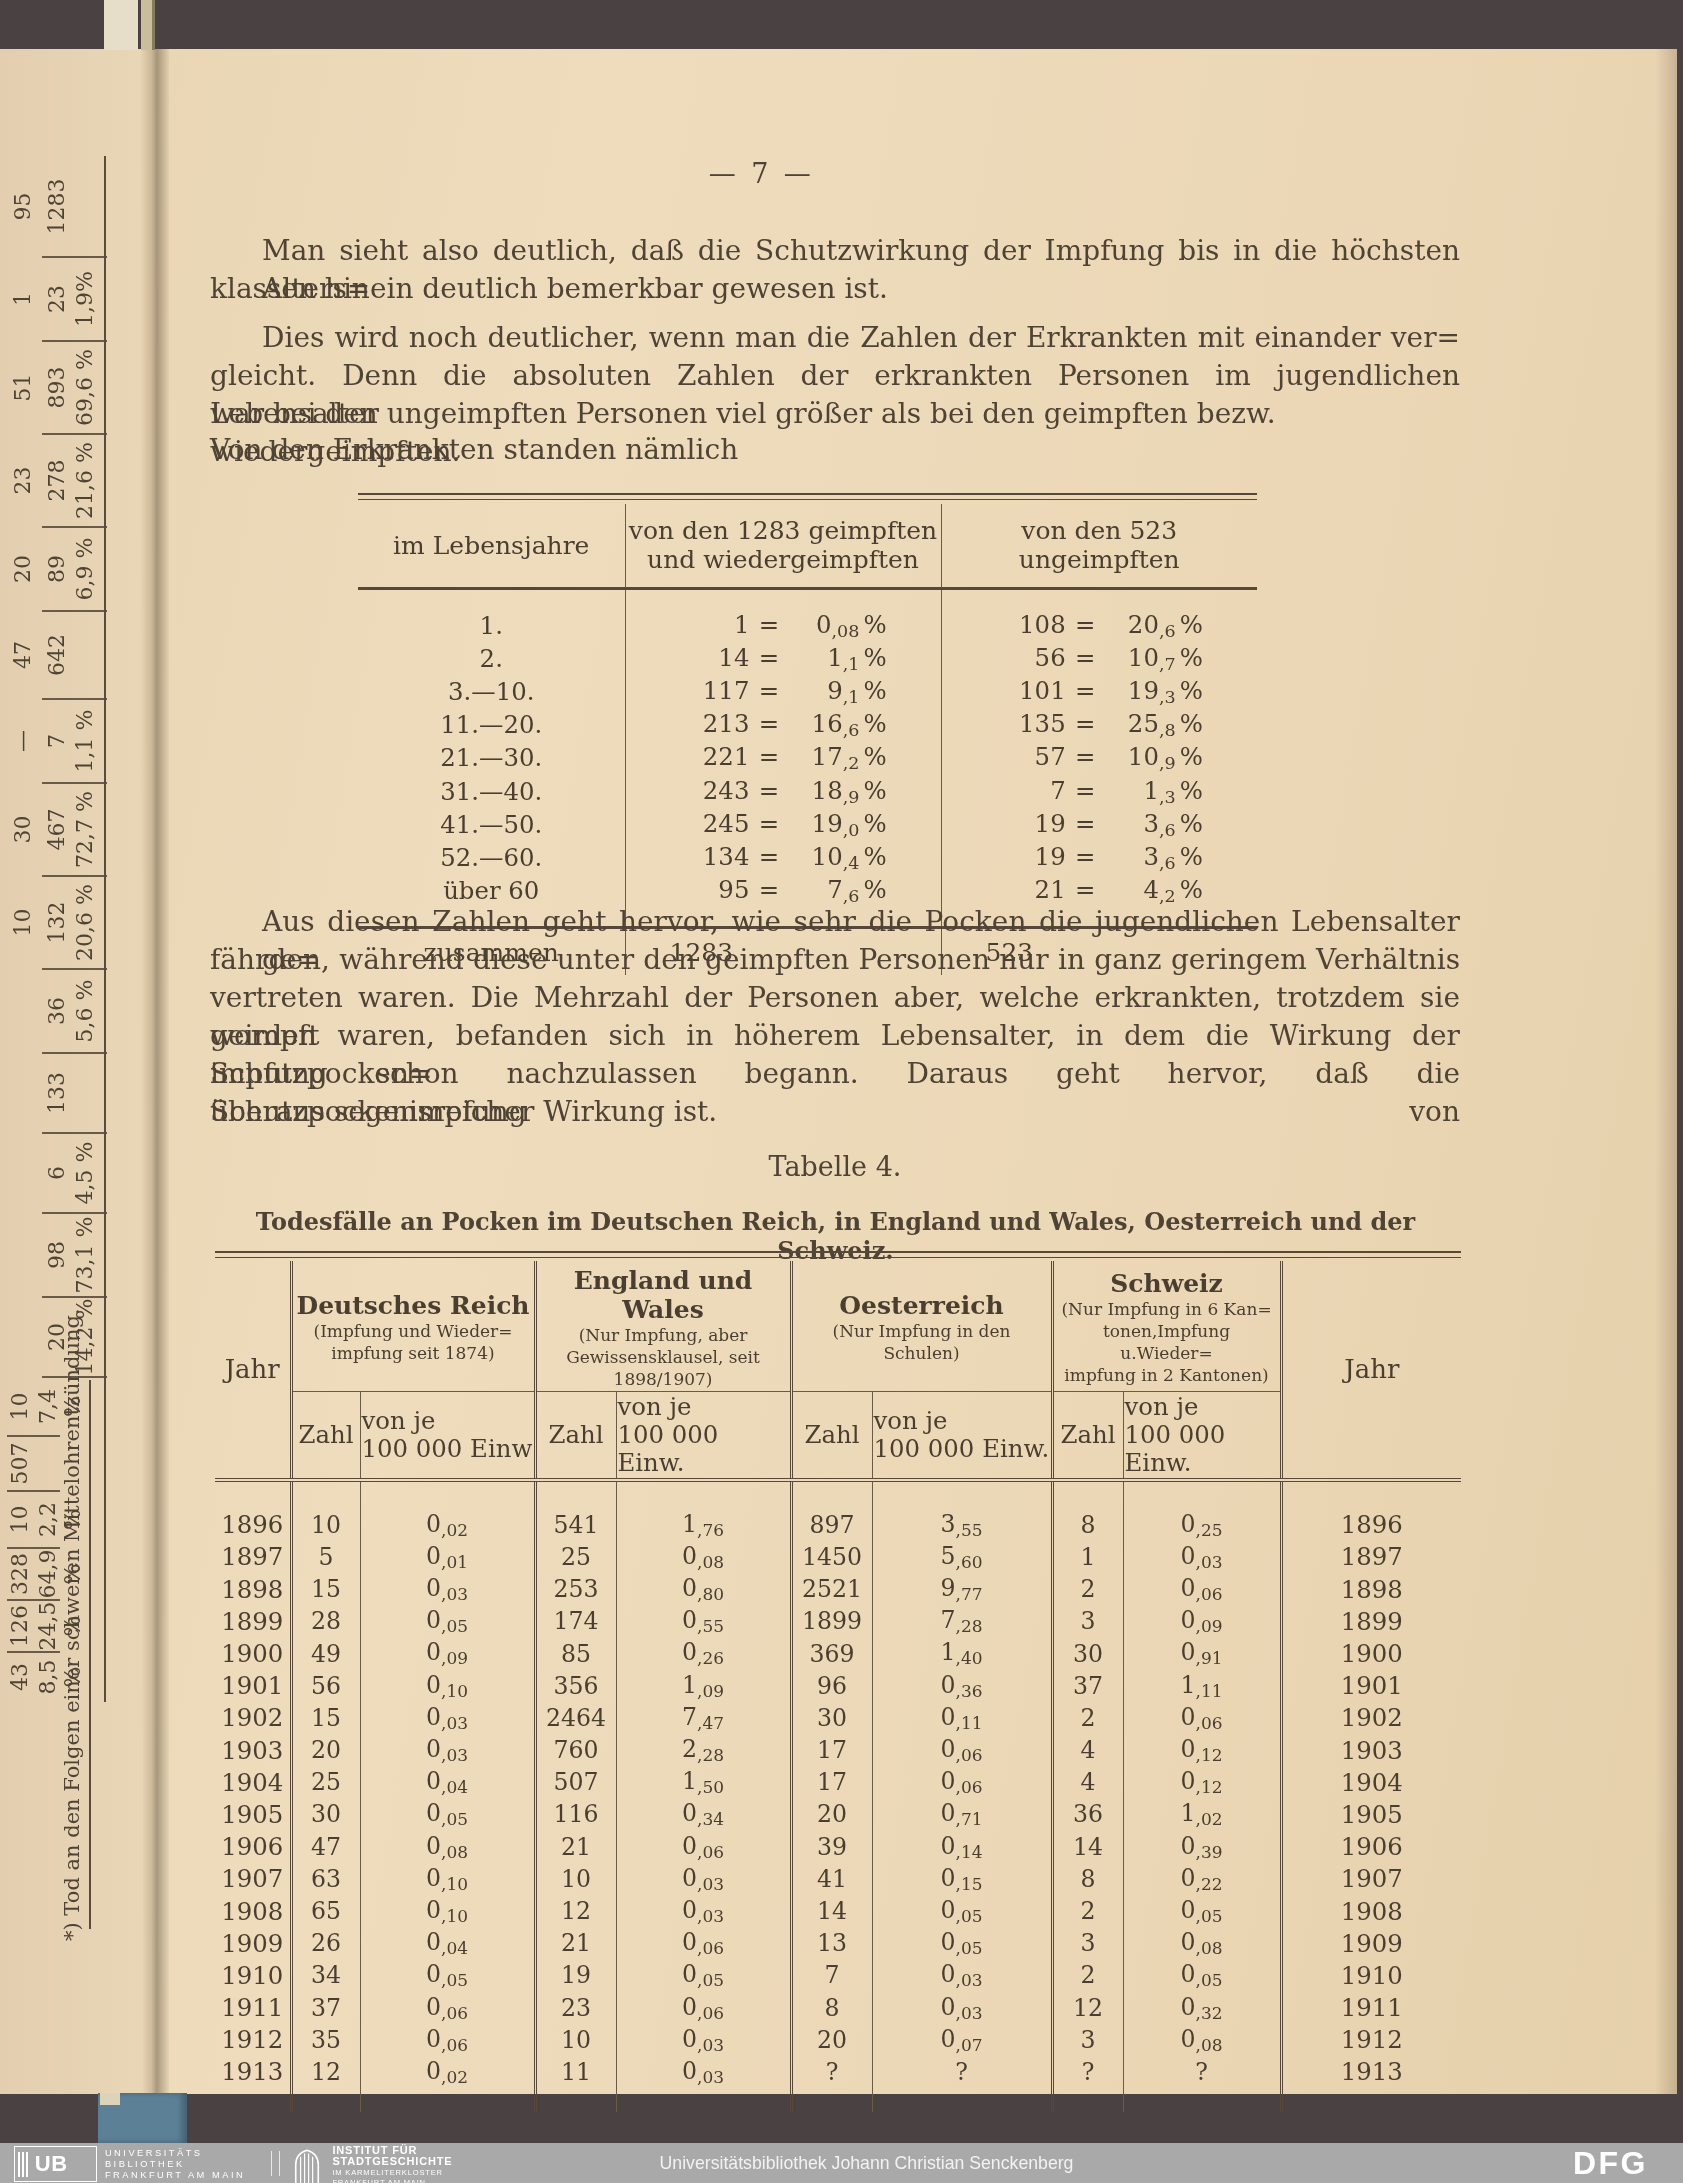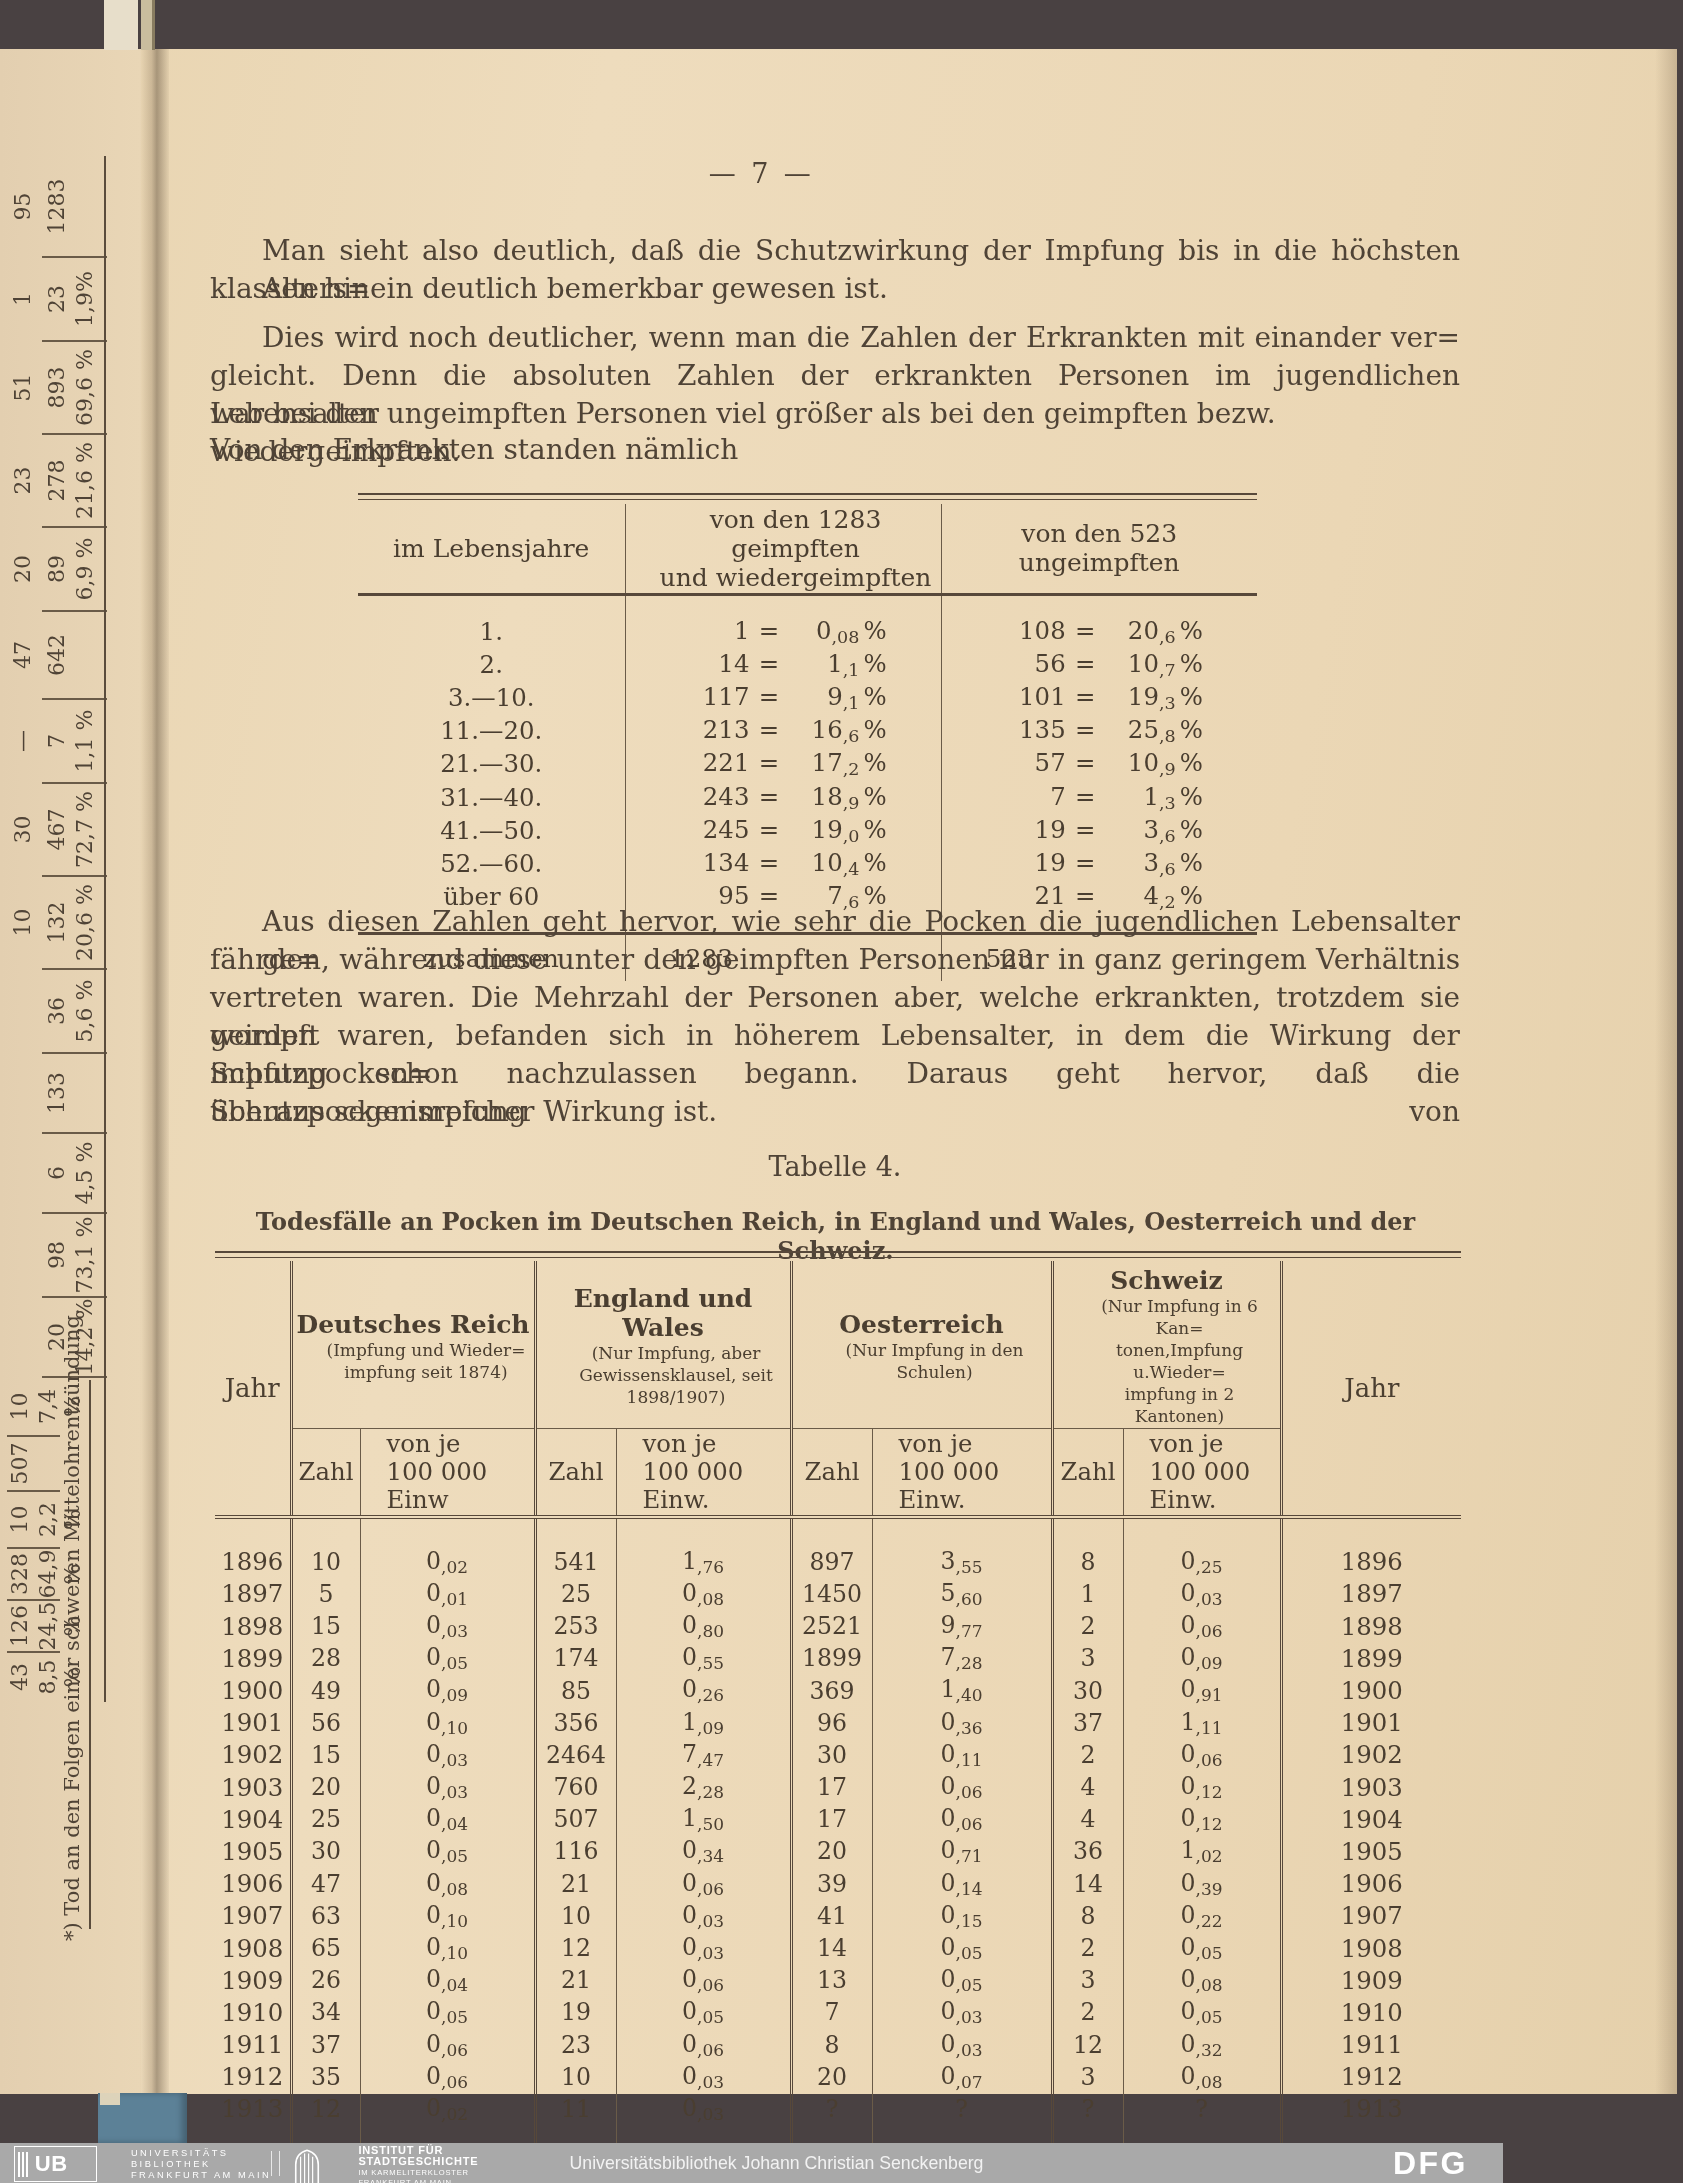--- a/index.html
+++ b/index.html
@@ -35,21 +35,21 @@
   
   .pageno{position:absolute;left:210px;top:158px;width:1103px;text-align:center;font-size:27px;letter-spacing:3.4px;}
   .para{position:absolute;left:210px;width:1250px;font-size:28px;}
   .para .ln{line-height:38px;height:38px;overflow:visible;}
   .para .jl{text-align:justify;text-align-last:justify;}
   .para .ind{padding-left:52px;}
   #p1{top:232px;} #p2{top:319px;} #p3{top:903px;}
   .intro{position:absolute;left:210px;top:433px;font-size:28px;}
   .caption{position:absolute;left:210px;top:1151px;width:1250px;text-align:center;font-size:27px;}
   .headline{position:absolute;left:200px;top:1207px;width:1271px;text-align:center;font-size:24px;font-weight:bold;}
-  .pre{white-space:pre-line;padding-left:26px;}
+  .pre{white-space:pre-line;}
   .dec{font-size:0.72em;vertical-align:-4.2px;letter-spacing:0;}
   
   .t1wrap{position:absolute;left:358px;top:493px;width:899px;}
   .rule2{height:4.2px;border-top:2.5px solid #57483a;border-bottom:1.7px solid #57483a;}
   table{border-collapse:collapse;table-layout:fixed;width:100%;color:#4a3e30;}
   .t1{margin-top:3.4px;}
   .t1 th{font-weight:normal;font-size:25px;height:81px;vertical-align:middle;border-bottom:3.4px solid #57483a;}
   .t1 th:nth-child(2),.t1 th:nth-child(3),
   .t1 td:nth-child(2),.t1 td:nth-child(3){border-left:1.7px solid #6a5b48;}
   .t1 td{font-size:24.4px;height:24.4px;text-align:center;vertical-align:middle;}
@@ -74,21 +74,21 @@
   .t2 .gs{font-size:17px;line-height:22px;text-align:center;}
   .t2 .hz{font-size:24.4px;height:72px;text-align:center;border-bottom:4.2px double #57483a;}
   .t2 .hr{font-size:24.4px;line-height:28px;height:72px;text-align:left;border-bottom:4.2px double #57483a;}
   .t2 td{font-size:23.6px;height:25px;text-align:center;vertical-align:middle;}
   .t2 tr.sp td{height:25px;} .t2 tr.spb td{height:22px;}
   .t2 .yr{font-size:24.4px;}
   
   .bluemark{position:absolute;left:98px;top:2093px;width:89px;height:50px;background:#5c8197;
             box-shadow:inset -5px 0 6.7px rgba(0,0,0,0.25);}
   .bluemark::before{content:"";position:absolute;left:1.7px;top:0;width:20px;height:11.8px;background:#ddd3ba;}
-  .footer{position:absolute;left:0;top:2143px;width:1503px;height:40px;background:#a9a9a9;
+  .footer{position:absolute;left:0;top:2143px;width:1683px;height:40px;background:#a9a9a9;
           font-family:"Liberation Sans","DejaVu Sans",sans-serif;color:#fff;}
   .ub{position:absolute;left:13.5px;top:3.4px;display:flex;align-items:center;}
   .ub-badge{width:81px;height:34px;border:1.7px solid #fff;display:flex;align-items:center;justify-content:flex-start;position:relative;}
   .ub-badge .bars{display:flex;gap:2.5px;margin-left:3.4px;}
   .ub-badge .bars i{display:block;width:1.7px;height:25px;background:#fff;}
   .ub-badge .ubtxt{font-size:22px;font-weight:bold;margin-left:6.7px;letter-spacing:0.8px;}
   .ub-lines{margin-left:8.4px;font-size:9.3px;letter-spacing:2.5px;line-height:11px;white-space:pre-line;}
   .fsep{position:absolute;left:271px;top:8.4px;width:6.7px;height:25px;border-left:1.7px solid #e8e8e8;border-right:1.7px solid #e8e8e8;}
   .inst{position:absolute;left:290px;top:1.7px;display:flex;align-items:center;}
   .inst svg{display:block;}

